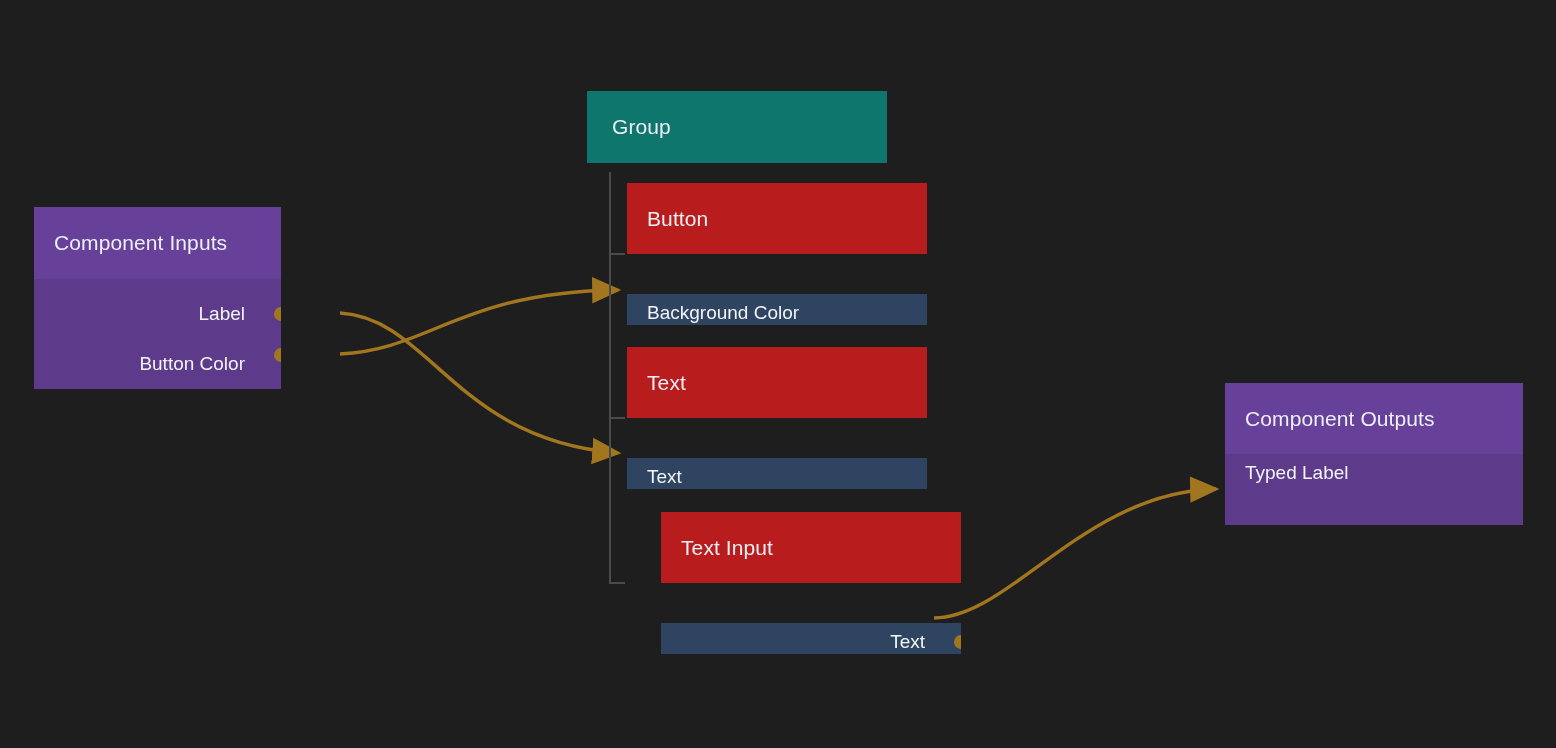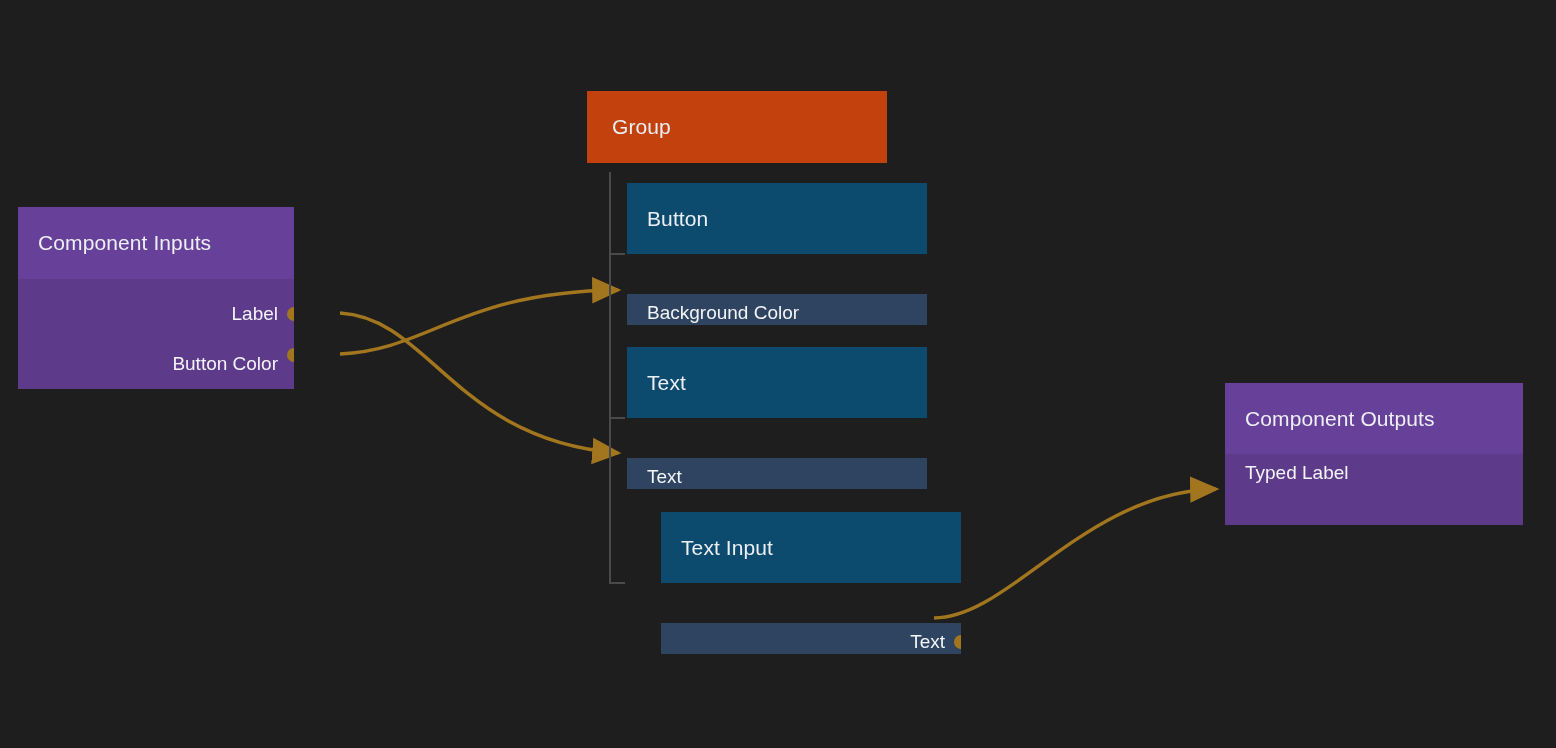--- a/index.html
+++ b/index.html
@@ -54,43 +54,43 @@
     font-weight: 400;
     color: #f2f4f7;
     white-space: nowrap;
   }
   .port-row.in {
     justify-content: flex-start;
     padding-left: 20px;
   }
   .port-row.out {
     justify-content: flex-end;
-    padding-right: 16px;
+    padding-right: 36px;
   }
   .port-dot {
     position: absolute;
     width: 14px;
     height: 14px;
     border-radius: 50%;
     background: #a2761e;
     top: 50%;
     margin-top: -7px;
   }
   .port-dot.right { right: -7px; }
 
   
   .node.io .node-header { background: #67409a; }
   .node.io .node-body   { background: #5d3a8a; }
 
   
-  .node.comp .node-header { background: #0c4a6e; }
+  .node.comp .node-header { background: #b91c1c; }
   .node.comp .node-body   { background: #2e4460; margin-top: 40px; }
 
   
-  .node.group .node-header { background: #c2410c; padding-left: 25px; }
+  .node.group .node-header { background: #0f766e; padding-left: 25px; }
 
   .tree-line {
     position: absolute;
     background: #4a4a4a;
   }
   .tree-line.v { width: 2px; }
   .tree-line.h { height: 2px; }
 </style>
 </head>
 <body>
@@ -109,21 +109,21 @@
     <path d="M 340 354 C 430 350, 460 292, 618 290" fill="none" stroke="#a2761e" stroke-width="3.4" marker-end="url(#arrow)"></path>
 
     <path d="M 934 618 C 1010 618, 1085 492, 1216 489" fill="none" stroke="#a2761e" stroke-width="3.4" marker-end="url(#arrow)"></path>
   </svg>
 
   <div class="tree-line v" style="left:609px; top:172px; height:412px;"></div>
   <div class="tree-line h" style="left:609px; top:253px; width:16px;"></div>
   <div class="tree-line h" style="left:609px; top:417px; width:16px;"></div>
   <div class="tree-line h" style="left:609px; top:582px; width:16px;"></div>
 
-  <div class="node io" style="left:18px; top:207px; width:276px; height:182px;">
+  <div class="node io" style="left:34px; top:207px; width:247px; height:182px;">
     <div class="node-header" style="height:72px;">
       <span>Component Inputs</span>
     </div>
     <div class="node-body" style="height:110px; padding-top:14px;">
       <div class="port-row out" style="height:41px;">
         <span>Label</span>
         <span class="port-dot right"></span>
       </div>
       <div class="port-row out" style="height:41px;align-items:flex-end;">
         <span>Button Color</span>

